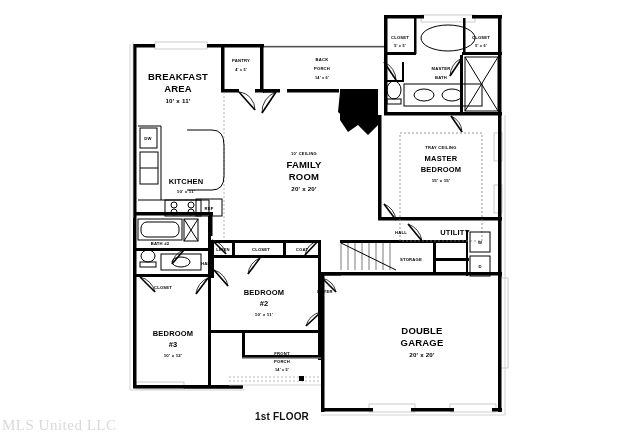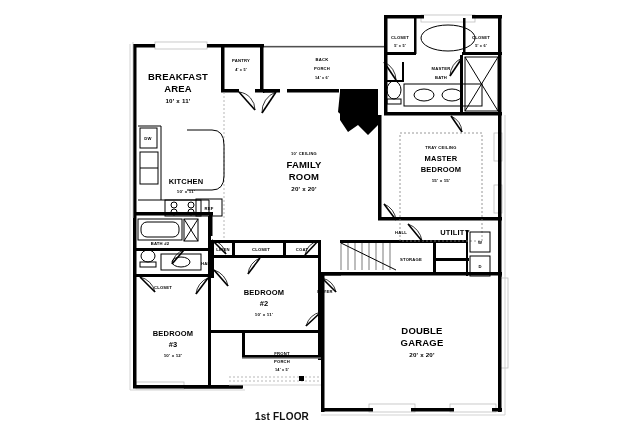--- a/index.html
+++ b/index.html
@@ -361,13 +361,14 @@
     <g>
       <text class="lbl lbl-appl" x="148" y="140">DW</text>
       <text class="lbl lbl-appl" x="209" y="210">REF</text>
       <text class="lbl lbl-appl" x="480" y="244">W</text>
       <text class="lbl lbl-appl" x="480" y="268">D</text>
     </g>
   </svg>
 
   <div class="footer-title" style="left:255px; top:411px;">1st FLOOR</div>
 
+  <div class="watermark">MLS United LLC</div>
 </div>
 
 </body></html>

